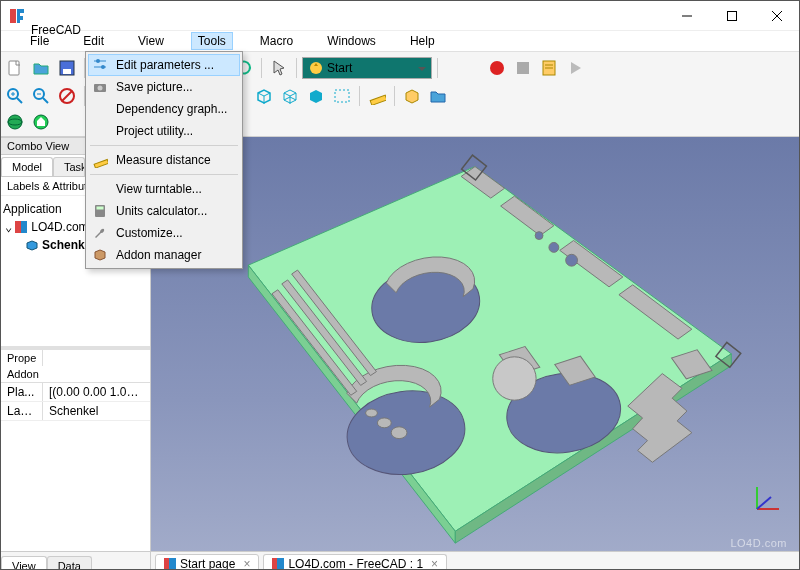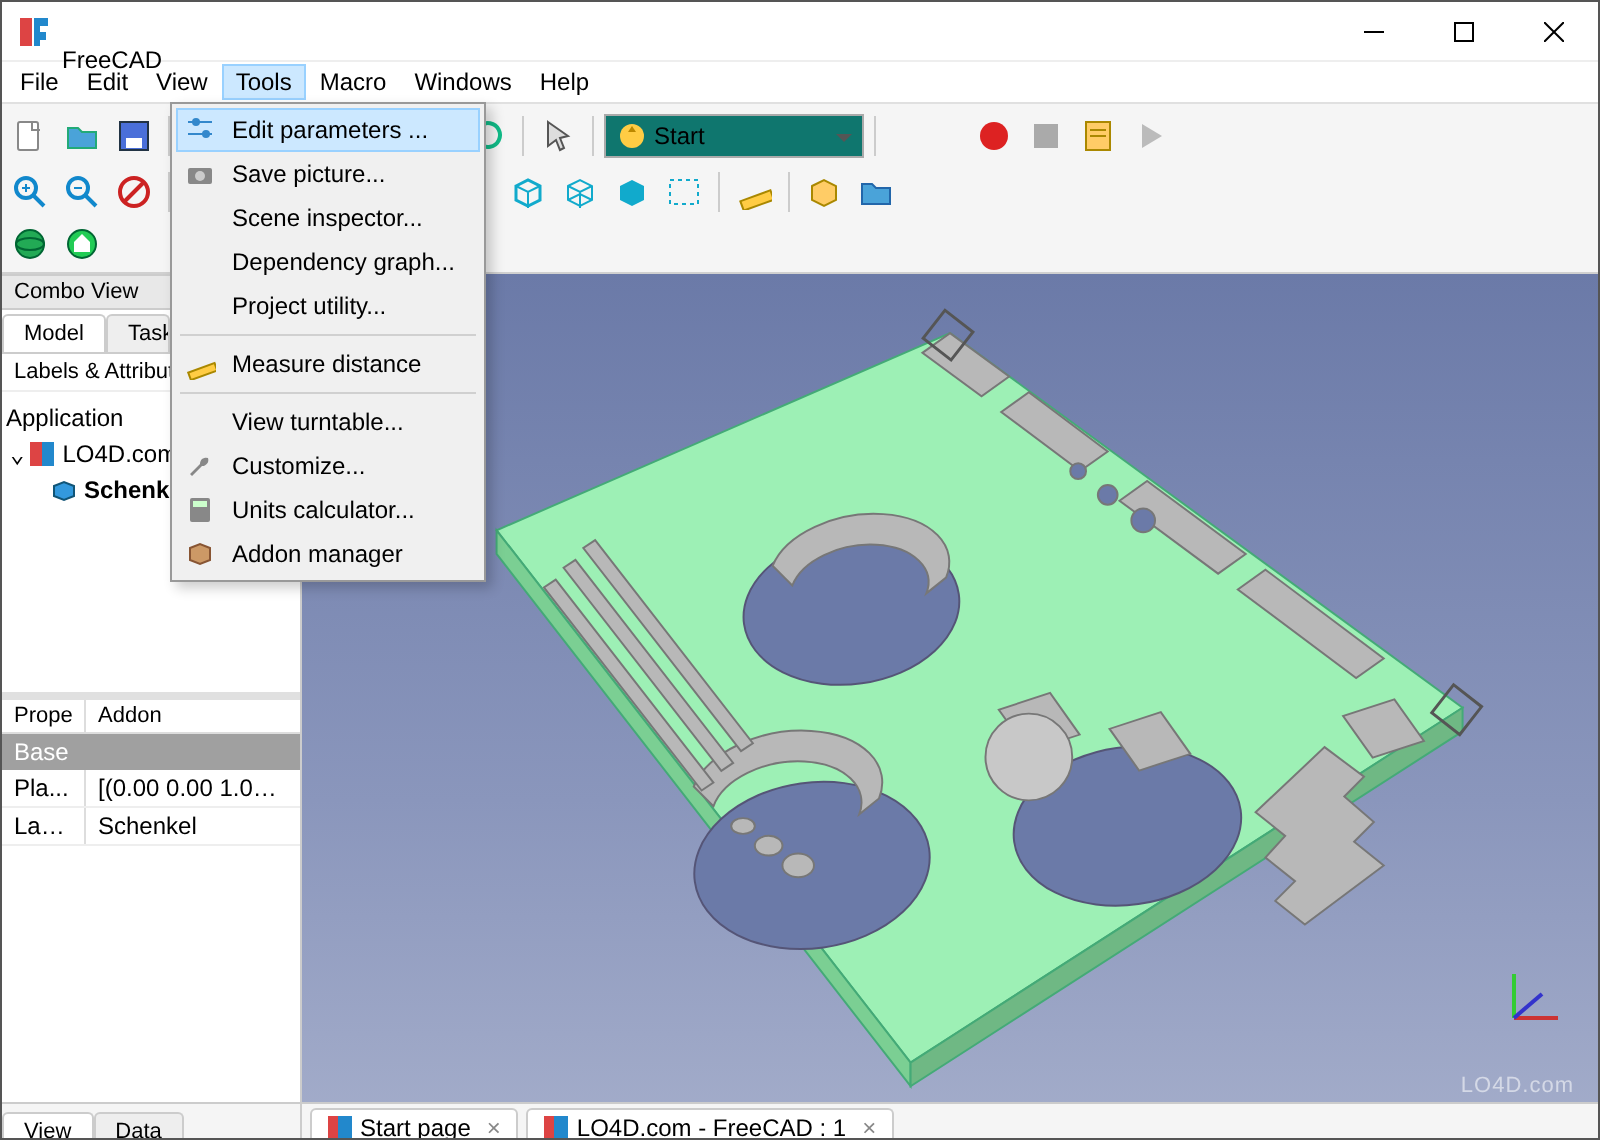--- a/index.html
+++ b/index.html
@@ -7,21 +7,21 @@
 
 
 .titlebar { height: 30px; background: #fff; display: flex; align-items: center; padding: 0 0 0 8px; border-bottom: 1px solid #eee; }
 .titlebar .app-icon { width: 16px; height: 16px; margin-right: 6px; }
 .titlebar .title { flex: 1; color: #000; font-size: 12px; margin-top: 28px; }
 .titlebar .win-controls { display: flex; }
 .titlebar .win-btn { width: 45px; height: 29px; display: flex; align-items: center; justify-content: center; color: #000; cursor: pointer; }
 
 
 .menubar { height: 20px; display: flex; align-items: center; padding: 0 2px; background: #fff; font-size: 12px; }
-.menubar .menu-item { padding: 2px 7px; cursor: pointer; }
+.menubar .menu-item { padding: 2px 7px; cursor: pointer; margin-left: 20px; }
 .menubar .menu-item.active { background: #cce8ff; border: 1px solid #99d1ff; padding: 1px 6px; }
 
 
 .toolbar-area { background: #f5f5f5; border-top: 1px solid #e0e0e0; border-bottom: 1px solid #d0d0d0; padding: 2px; }
 .toolbar-row { display: flex; align-items: center; gap: 2px; height: 28px; }
 .tb-btn { width: 24px; height: 24px; display: flex; align-items: center; justify-content: center; border-radius: 2px; cursor: pointer; }
 .tb-sep { width: 1px; height: 20px; background: #ccc; margin: 0 3px; }
 .tb-combo { height: 22px; border: 1px solid #aaa; background: #0f766e; padding: 0 18px 0 6px; display: flex; align-items: center; position: relative; min-width: 130px; }
 .tb-combo::after { content: ""; position: absolute; right: 5px; top: 9px; border: 4px solid transparent; border-top-color: #555; }
 
@@ -41,21 +41,21 @@
 .panel-title { background: #e8e8e8; border: 1px solid #ccc; border-left: none; border-right: none; padding: 2px 6px; font-size: 11px; }
 .tabs-top { display: flex; background: #fff; border-bottom: 1px solid #ccc; }
 .tab { padding: 3px 10px; font-size: 11px; border: 1px solid #ccc; border-bottom: none; background: #fff; margin-top: 2px; border-radius: 3px 3px 0 0; cursor: pointer; }
 .tab.inactive { background: #eee; }
 .tree-header { padding: 3px 6px; font-size: 11px; background: #fff; border-bottom: 1px solid #eee; }
 .tree { flex: 0 0 auto; background: #fff; height: 150px; padding: 4px 2px; font-size: 11px; overflow: hidden; }
 .tree-row { display: flex; align-items: center; height: 18px; white-space: nowrap; }
 .tree-row .indent { display: inline-block; }
 .tree-icon { width: 14px; height: 14px; margin-right: 3px; flex-shrink: 0; }
 .splitter-h { height: 4px; background: #e0e0e0; cursor: ns-resize; }
-.prop-header { display: flex; background: #fff; border-bottom: 1px solid #ddd; }
+.prop-header { display: flex; background: #fff; border-bottom: 1px solid #ddd; flex-direction: column; }
 .prop-header div { padding: 2px 6px; font-size: 11px; }
 .prop-col1 { width: 42px; border-right: 1px solid #ddd; }
 .prop-col2 { flex: 1; }
 .prop-body { flex: 1; background: #fff; font-size: 11px; }
 .prop-group { background: #a0a0a0; color: #fff; padding: 2px 6px; }
 .prop-row { display: flex; border-bottom: 1px solid #eee; }
 .prop-row div { padding: 2px 6px; overflow: hidden; text-overflow: ellipsis; white-space: nowrap; }
 .tabs-bottom { display: flex; background: #f5f5f5; border-top: 1px solid #ccc; padding-top: 2px; }
 
 
@@ -275,24 +275,20 @@
     <span class="mi-icon">
         <svg viewBox="0 0 16 16">
           <rect x="2" y="5" width="12" height="8" rx="1" fill="#888"></rect>
           <circle cx="8" cy="9" r="2.5" fill="#ccc"></circle>
         </svg>
       </span>
     <span>Save picture...</span>
   </div>
   <div class="dropdown-item">
     <span class="mi-icon"></span>
-    <span>Scene inspector...</span>
-  </div>
-  <div class="dropdown-item">
-    <span class="mi-icon"></span>
     <span>Dependency graph...</span>
   </div>
   <div class="dropdown-item">
     <span class="mi-icon"></span>
     <span>Project utility...</span>
   </div>
   <div class="dropdown-sep"></div>
   <div class="dropdown-item">
     <span class="mi-icon">
         <svg viewBox="0 0 16 16">
@@ -302,33 +298,33 @@
     <span>Measure distance</span>
   </div>
   <div class="dropdown-sep"></div>
   <div class="dropdown-item">
     <span class="mi-icon"></span>
     <span>View turntable...</span>
   </div>
   <div class="dropdown-item">
     <span class="mi-icon">
         <svg viewBox="0 0 16 16">
-          <path d="M12 4a3 3 0 0 0-4 3L3 12l1 1 5-5a3 3 0 0 0 3-4z" fill="#888"></path>
-        </svg>
-      </span>
-    <span>Customize...</span>
-  </div>
-  <div class="dropdown-item">
-    <span class="mi-icon">
-        <svg viewBox="0 0 16 16">
           <rect x="3" y="2" width="10" height="12" rx="1" fill="#888"></rect>
           <rect x="4.5" y="3.5" width="7" height="3" fill="#cfc"></rect>
         </svg>
       </span>
     <span>Units calculator...</span>
+  </div>
+  <div class="dropdown-item">
+    <span class="mi-icon">
+        <svg viewBox="0 0 16 16">
+          <path d="M12 4a3 3 0 0 0-4 3L3 12l1 1 5-5a3 3 0 0 0 3-4z" fill="#888"></path>
+        </svg>
+      </span>
+    <span>Customize...</span>
   </div>
   <div class="dropdown-item">
     <span class="mi-icon">
         <svg viewBox="0 0 16 16">
           <path d="M3 5l5-2 5 2v6l-5 2-5-2z" fill="#c96" stroke="#853"></path>
         </svg>
       </span>
     <span>Addon manager</span>
   </div>
 </div>
@@ -366,21 +362,20 @@
           </span>
         <b><span style="overflow:hidden">Schenkel</span></b>
       </div>
     </div>
     <div class="splitter-h"></div>
     <div class="prop-header">
       <div class="prop-col1">Prope</div>
       <div class="prop-col2">Addon</div>
     </div>
     <div class="prop-body">
-      <div class="prop-group">Base</div>
       <div class="prop-row">
         <div class="prop-col1">Pla...</div>
         <div class="prop-col2">[(0.00 0.00 1.00); 0...</div>
       </div>
       <div class="prop-row">
         <div class="prop-col1">Label</div>
         <div class="prop-col2">Schenkel</div>
       </div>
     </div>
     <div class="tabs-bottom">

